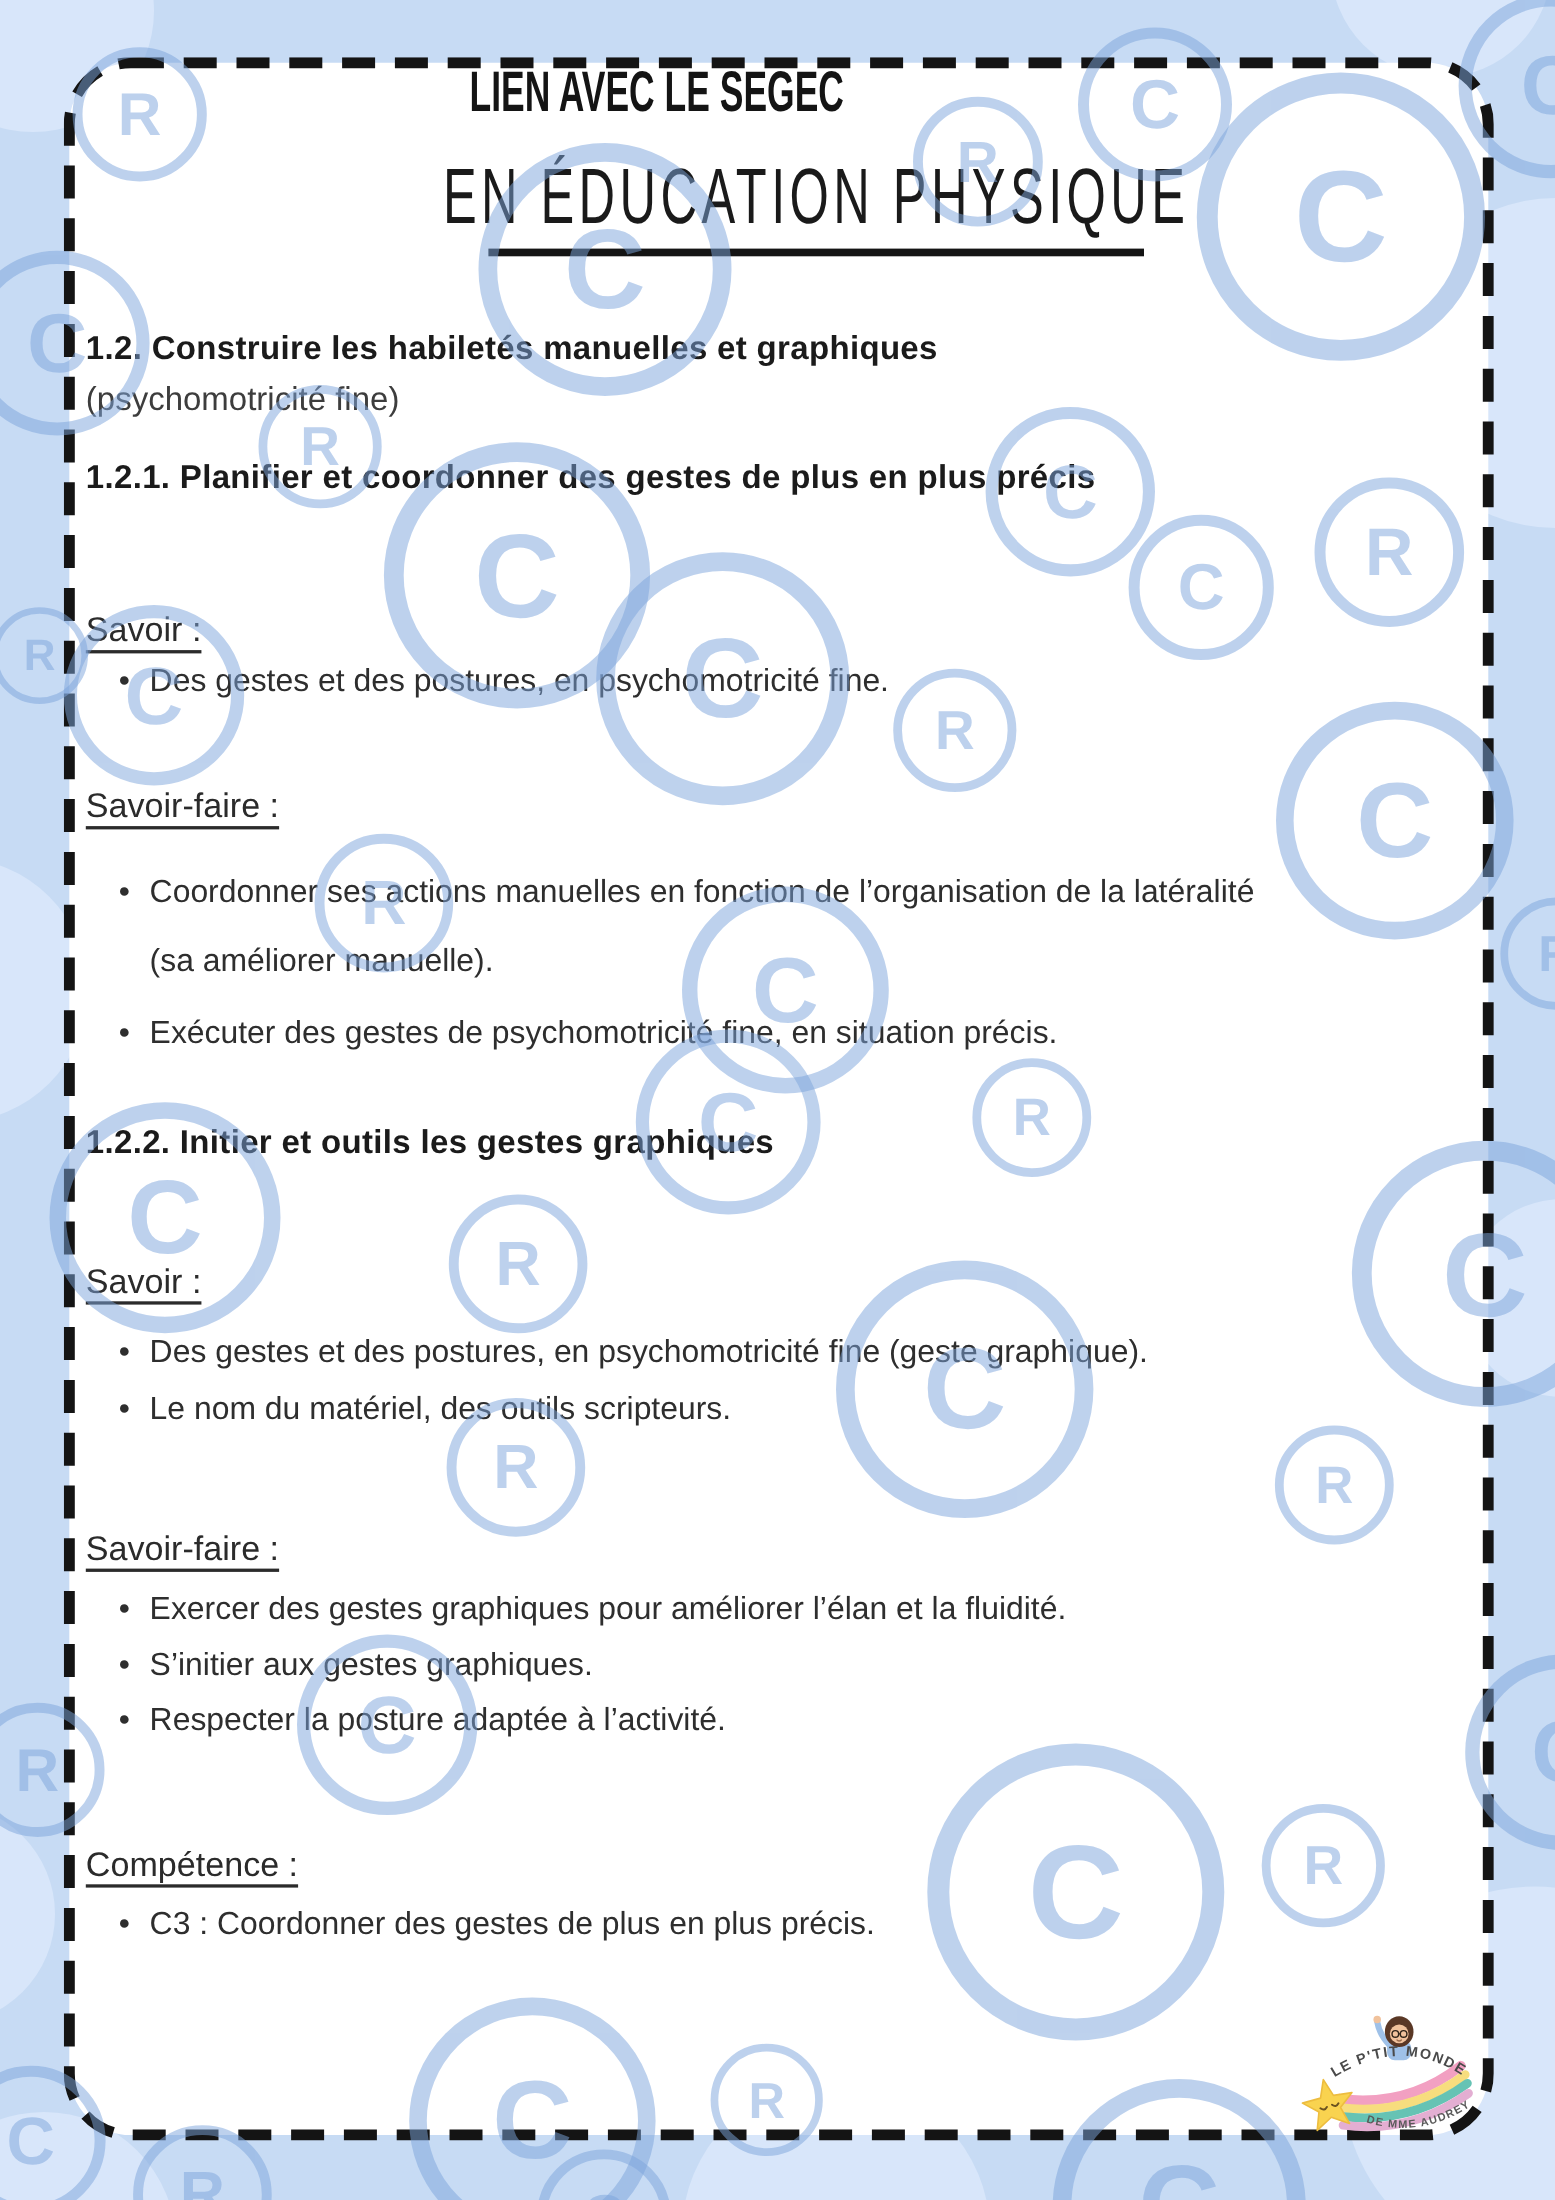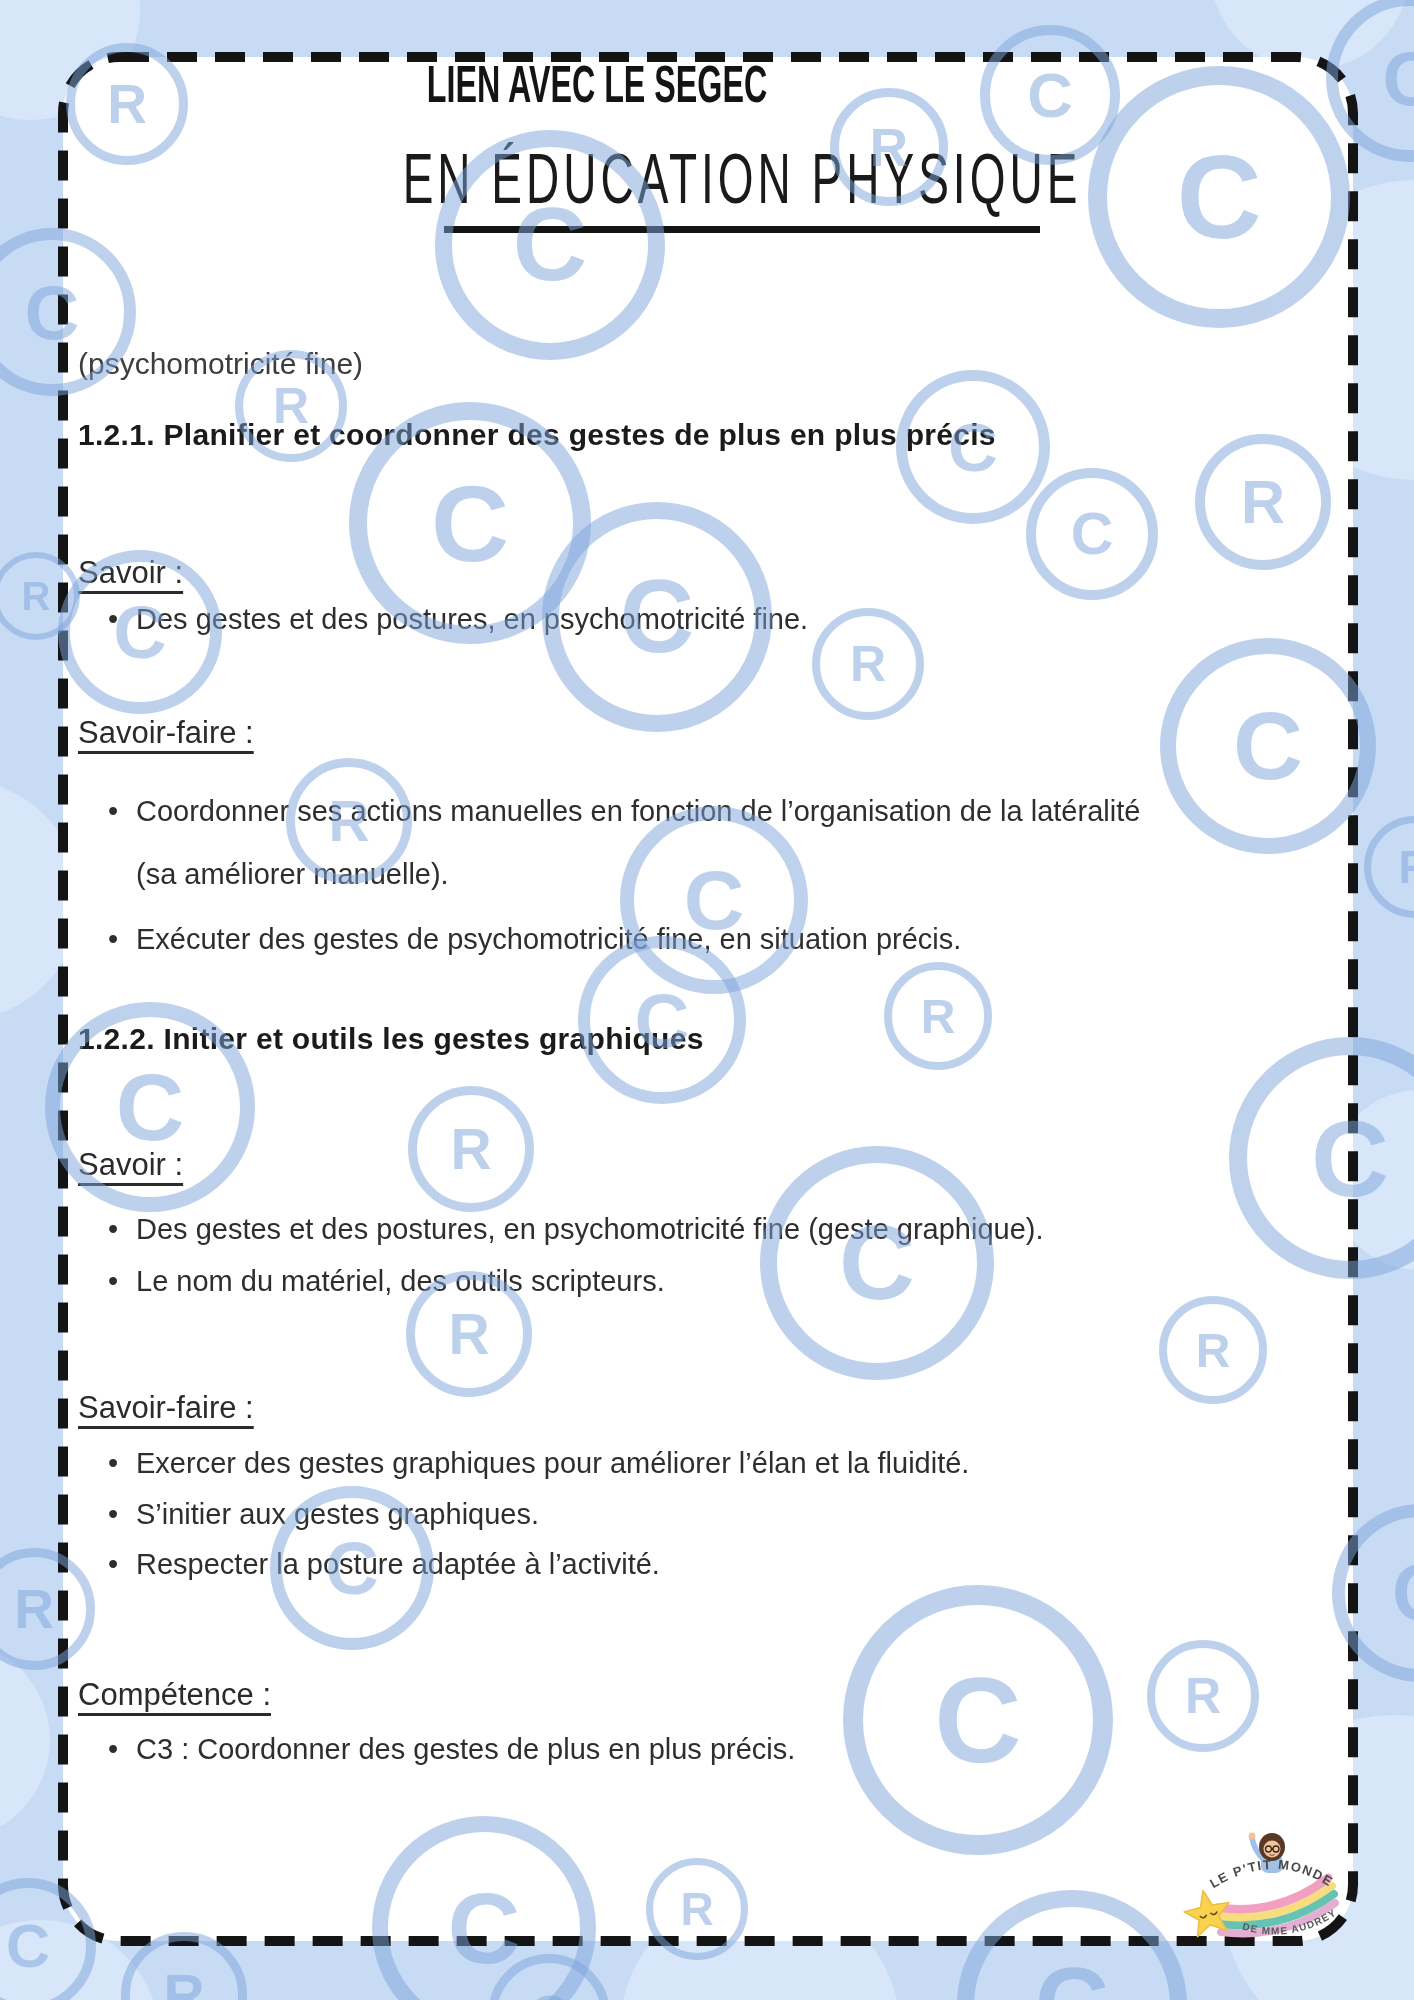--- a/index.html
+++ b/index.html
@@ -69,20 +69,21 @@
   <div class="panel"></div>
 
   <svg class="dash-border" width="1300" height="1894">
     <rect x="5" y="5" width="1290" height="1884" rx="56" ry="56" fill="none" stroke="#141414" stroke-width="10" stroke-dasharray="30 18"></rect>
   </svg>
 
   <h1 class="page-title">LIEN AVEC LE SEGEC</h1>
   <h2 class="page-subtitle">EN ÉDUCATION PHYSIQUE</h2>
   <div class="subtitle-underline"></div>
 
+  <div class="tline h-bold" style="top:300px">1.2. Construire les habiletés manuelles et graphiques</div>
   <div class="tline h-norm" style="top:347px">(psychomotricité fine)</div>
 
   <div class="tline h-bold" style="top:418px">1.2.1. Planifier et coordonner des gestes de plus en plus précis</div>
 
   <div class="tline label" style="top:533px">Savoir :</div>
   <div class="bullet" style="top:588px">
     <span class="dot">•</span>
     <span class="btxt">Des gestes et des postures, en psychomotricité fine.</span>
   </div>
 

